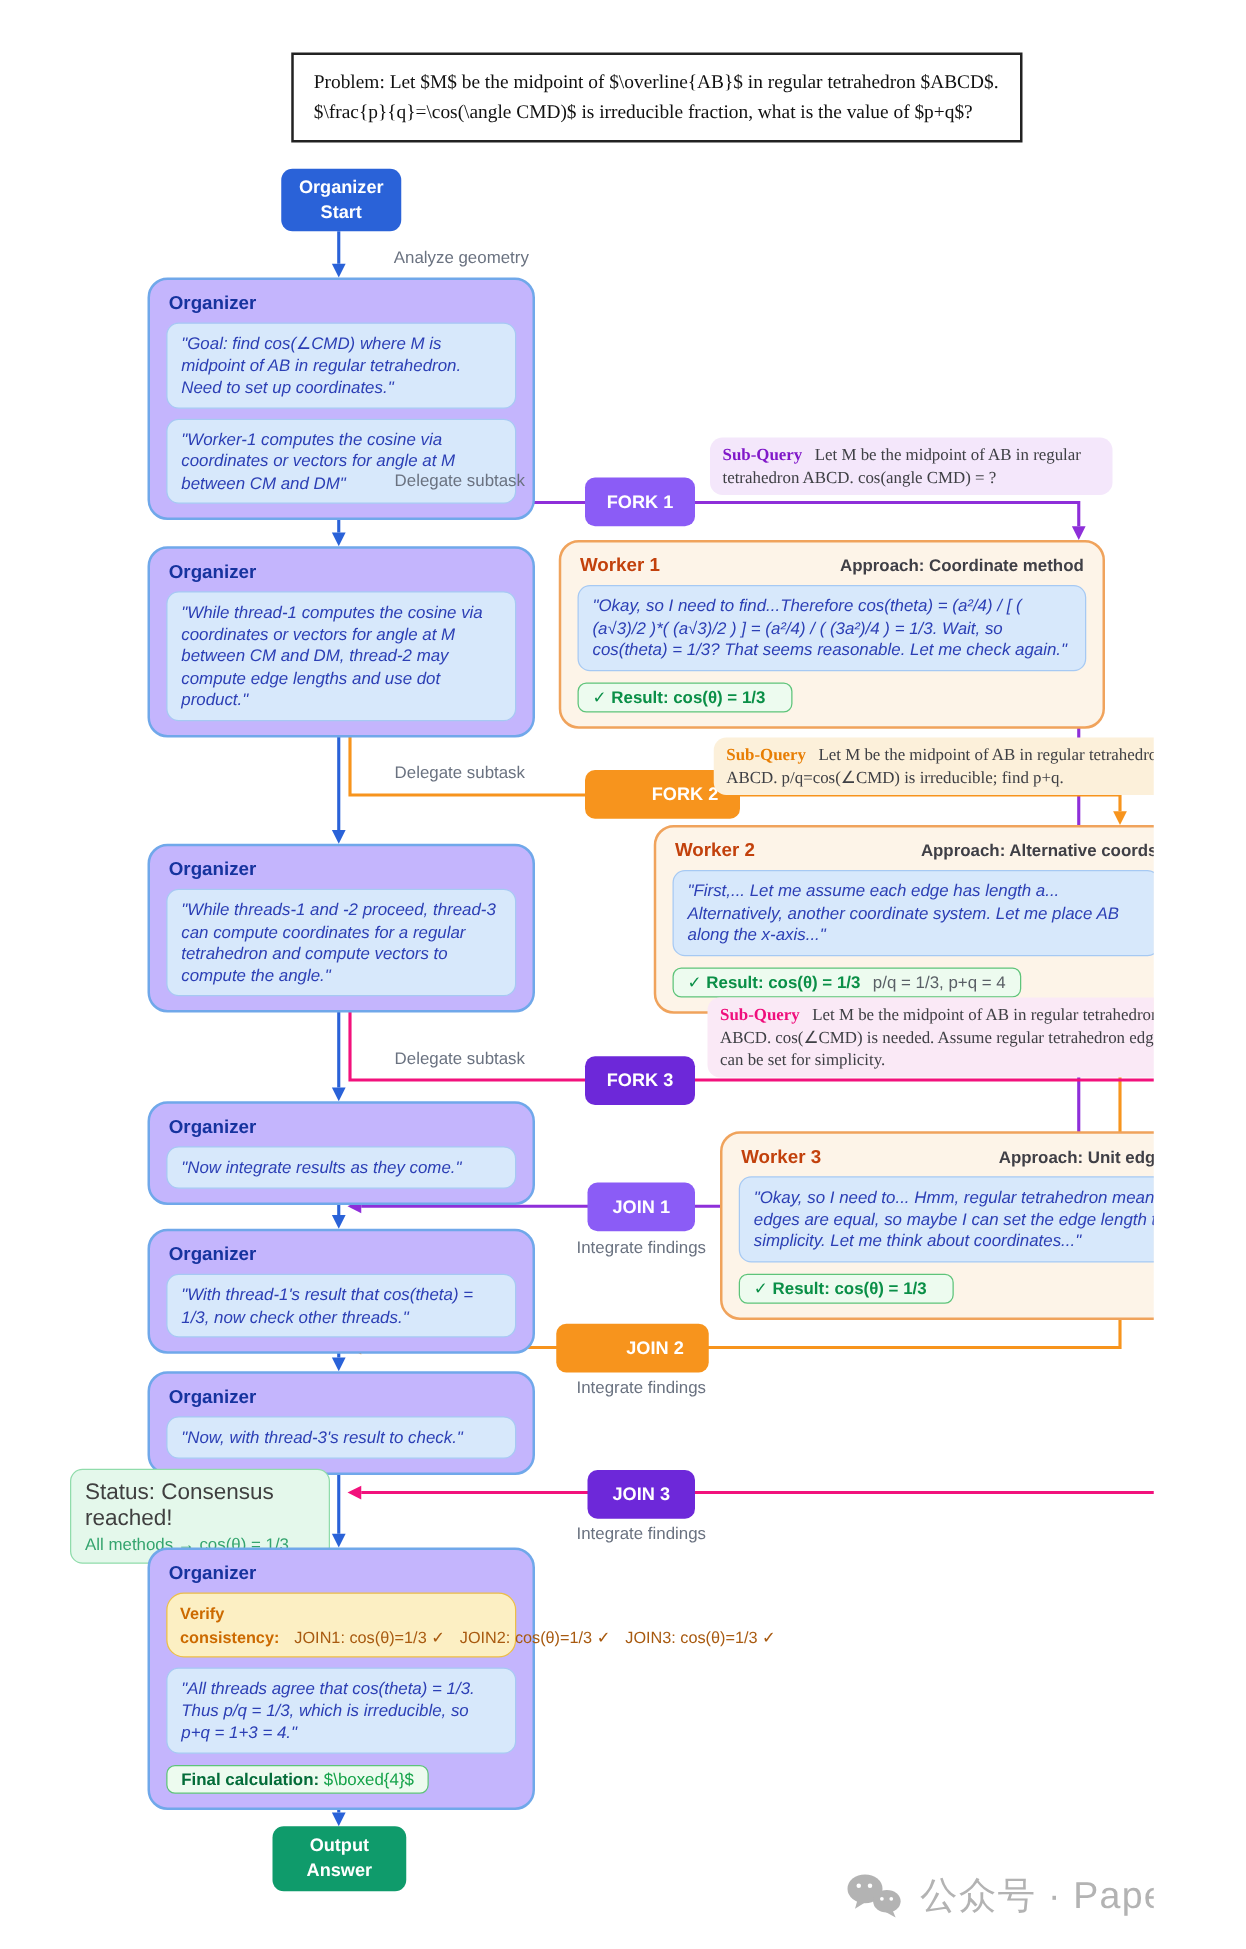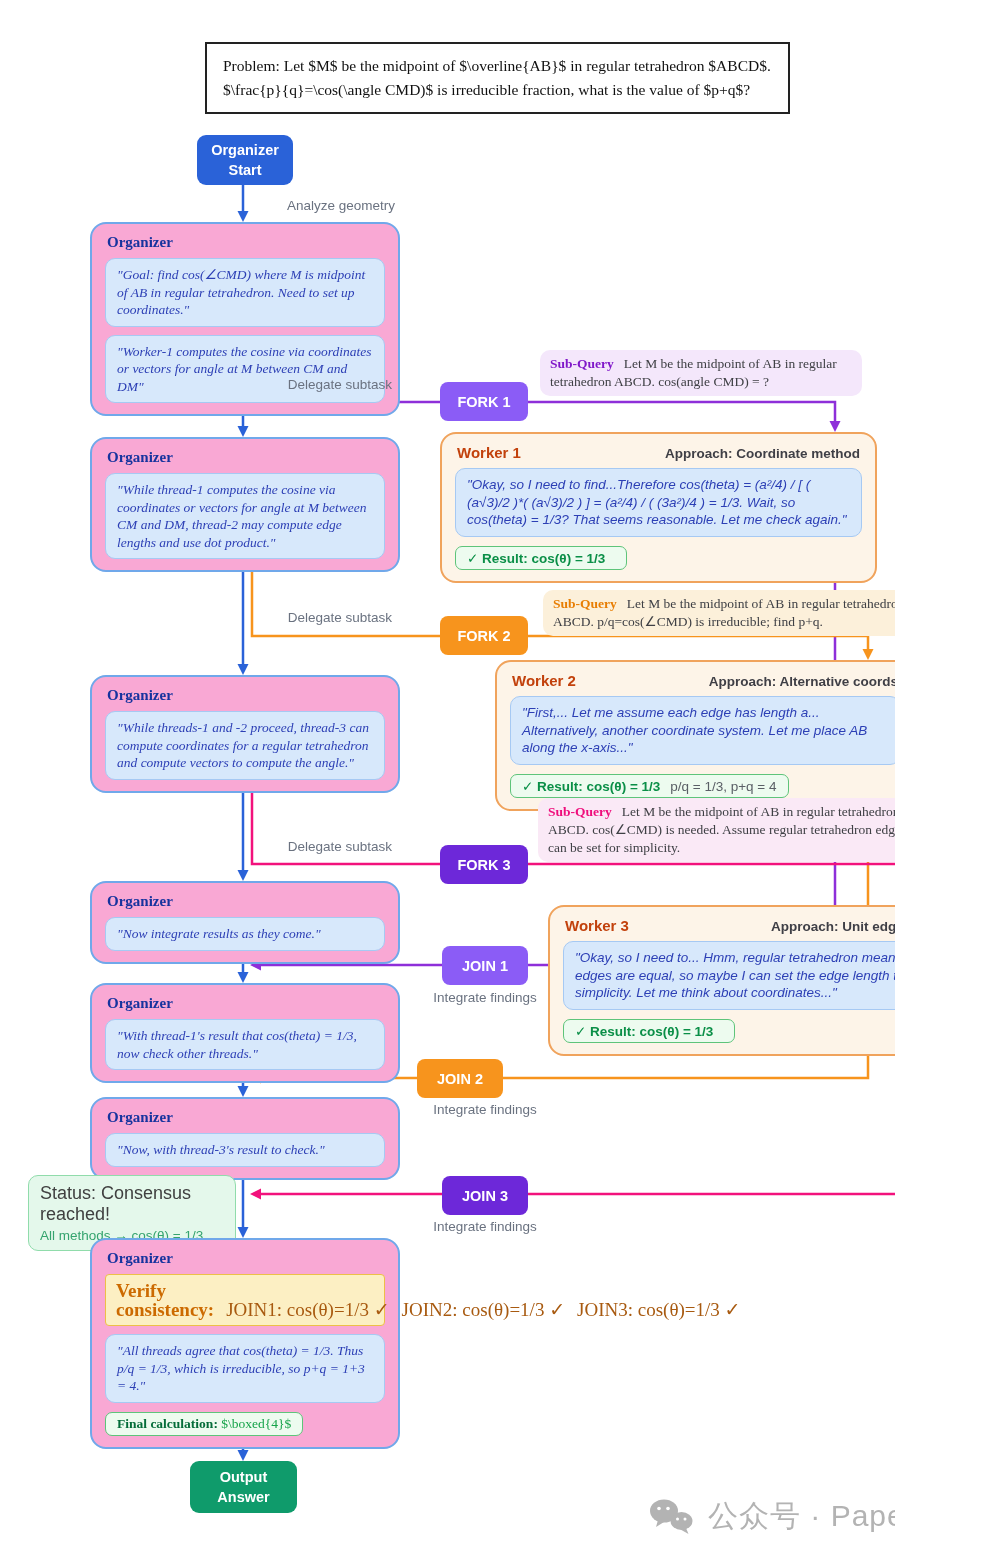--- a/index.html
+++ b/index.html
@@ -1,42 +1,42 @@
 <!DOCTYPE html>
 <html><head>
 <meta charset="utf-8">
 <style>
   html,body{margin:0;padding:0;background:#ffffff;}
   #canvas{position:relative;width:895px;height:1559px;background:#ffffff;overflow:hidden;
-          font-family:"Liberation Sans","DejaVu Sans",sans-serif;}
+          font-family:"Liberation Sans","DejaVu Sans",sans-serif;margin-left:28px;}
   svg.connectors{position:absolute;left:0;top:0;z-index:0;}
 
   .problem-box{position:absolute;left:205px;top:42px;width:585px;box-sizing:border-box;
     border:2px solid #222;background:#fff;padding:10px 16px;z-index:2;
     font-family:"Liberation Serif","DejaVu Serif",serif;font-size:15.5px;color:#111;line-height:1.55;}
 
   .node-btn{position:absolute;box-sizing:border-box;border-radius:9px;color:#fff;font-weight:bold;
     font-size:14.5px;text-align:center;display:flex;align-items:center;justify-content:center;
     line-height:1.4;z-index:3;padding:4px;}
   .start-btn{left:197px;top:135px;width:96px;height:50px;background:#2a62d8;}
   .output-btn{left:190px;top:1461px;width:107px;height:52px;background:#0f9b6b;}
 
   .edge-label{position:absolute;color:#6a7280;font-size:13.5px;z-index:2;white-space:nowrap;}
 
   .org-box{position:absolute;left:90px;width:310px;box-sizing:border-box;z-index:2;
-    background:#f9a8d4;border:2px solid #70a8ea;border-radius:16px;padding:8px 13px 11px 13px;font-family:Liberation Serif, serif;}
+    background:#c4b5fd;border:2px solid #70a8ea;border-radius:16px;padding:8px 13px 11px 13px;}
   .org-title{color:#16339e;font-weight:bold;font-size:15px;margin:2px 0 7px 2px;}
   .bubble{background:#d7e8fb;border:1.5px solid #a6c9f3;border-radius:10px;color:#2c3fb5;
     font-style:italic;font-size:13.5px;line-height:17.5px;padding:7px 11px;margin-bottom:8px;}
   .bubble:last-child{margin-bottom:0;}
 
   .btn{position:absolute;width:88px;height:39px;border-radius:8px;color:#fff;font-weight:bold;
     font-size:14.5px;display:flex;align-items:center;justify-content:center;z-index:3;}
   .bg-purple{background:#8b5cf6;}
-  .bg-orange{background:#f7941d;}
+  .bg-orange{background:#f7941d;padding-left:36px;}
   .bg-pink{background:#6d28d9;}
 
   .subq{position:absolute;box-sizing:border-box;border-radius:10px;padding:5px 10px;z-index:3;
     font-size:13.5px;line-height:18px;color:#3f4045;font-family:Liberation Serif, serif;}
   .subq1{left:540px;top:350px;width:322px;background:#f4e7fb;}
   .subq2{left:543px;top:590px;width:386px;background:#fcf0da;}
   .subq3{left:538px;top:798px;width:410px;background:#fae9f6;}
   .subq-label{font-weight:bold;margin-right:10px;}
   .t-purple{color:#8018c9;}
   .t-orange{color:#e87e04;}
@@ -52,22 +52,22 @@
     padding:3px 11px;font-size:13.5px;white-space:nowrap;}
   .chip-check{color:#0a8f47;}
   .chip-bold{color:#0a8f47;font-weight:bold;}
   .chip-extra{color:#5a5f66;margin-left:10px;}
 
   .status-box{position:absolute;left:28px;top:1175px;width:208px;box-sizing:border-box;z-index:2;
     background:#e4f8eb;border:1.5px solid #90dcab;border-radius:10px;padding:7px 11px;}
   .status-title{color:#404040;font-weight:normal;font-size:18px;margin-bottom:3px;}
   .status-detail{color:#34a46e;font-size:13.5px;}
 
-  .verify-box{background:#fcefc3;border:1.5px solid #edbf47;border-radius:4px;
-    padding:6px 10px;margin-bottom:8px;font-size:19px;line-height:19px;color:#a85a10;}
+  .verify-box{background:#fcefc3;border:1.5px solid #edbf47;border-radius:14px;
+    padding:6px 10px;margin-bottom:8px;font-size:13px;line-height:19px;color:#a85a10;}
   .verify-label{font-weight:bold;color:#cc6a00;margin-right:12px;}
   .verify-item{margin-right:12px;white-space:nowrap;}
   .final-chip{display:inline-block;background:#edfbef;border:1.5px solid #5ec47a;border-radius:7px;
     padding:3px 11px;font-size:13.5px;white-space:nowrap;margin-top:1px;}
   .final-label{color:#046c39;font-weight:bold;}
   .final-value{color:#16a34a;}
 
   .watermark{position:absolute;left:648px;top:1496px;display:flex;align-items:center;gap:12px;z-index:2;}
   .watermark-text{color:#b3b3b3;font-size:30px;letter-spacing:1px;white-space:nowrap;}
 </style>
@@ -137,21 +137,21 @@
     <div class="bubble">"Goal: find cos(∠CMD) where M is midpoint of AB in regular tetrahedron. Need to set up coordinates."</div>
     <div class="bubble">"Worker-1 computes the cosine via coordinates or vectors for angle at M between CM and DM"</div>
   </div>
 
   <div class="edge-label" style="left:262px;top:377px;width:130px;text-align:right;">Delegate subtask</div>
   <div class="btn bg-purple" style="left:440px;top:382px;">FORK 1</div>
   <div class="subq subq1">
     <span class="subq-label t-purple">Sub-Query</span><span>Let M be the midpoint of AB in regular tetrahedron ABCD. cos(angle CMD) = ?</span>
   </div>
 
-  <div class="worker-box" style="left:440px;top:432px;width:437px;min-height:138px;">
+  <div class="worker-box" style="left:419px;top:432px;width:437px;min-height:138px;">
     <div class="worker-head">
       <span class="worker-title">Worker 1</span>
       <span class="approach">Approach: Coordinate method</span>
     </div>
     <div class="bubble wbubble">"Okay, so I need to find...Therefore cos(theta) = (a²/4) / [ ( (a√3)/2 )*( (a√3)/2 ) ] = (a²/4) / ( (3a²)/4 ) = 1/3. Wait, so cos(theta) = 1/3? That seems reasonable. Let me check again."</div>
     <div class="chip">
       <span class="chip-check">✓</span>
       <span class="chip-bold">Result: cos(θ) = 1/3</span><span class="chip-extra"></span>
     </div>
   </div>

